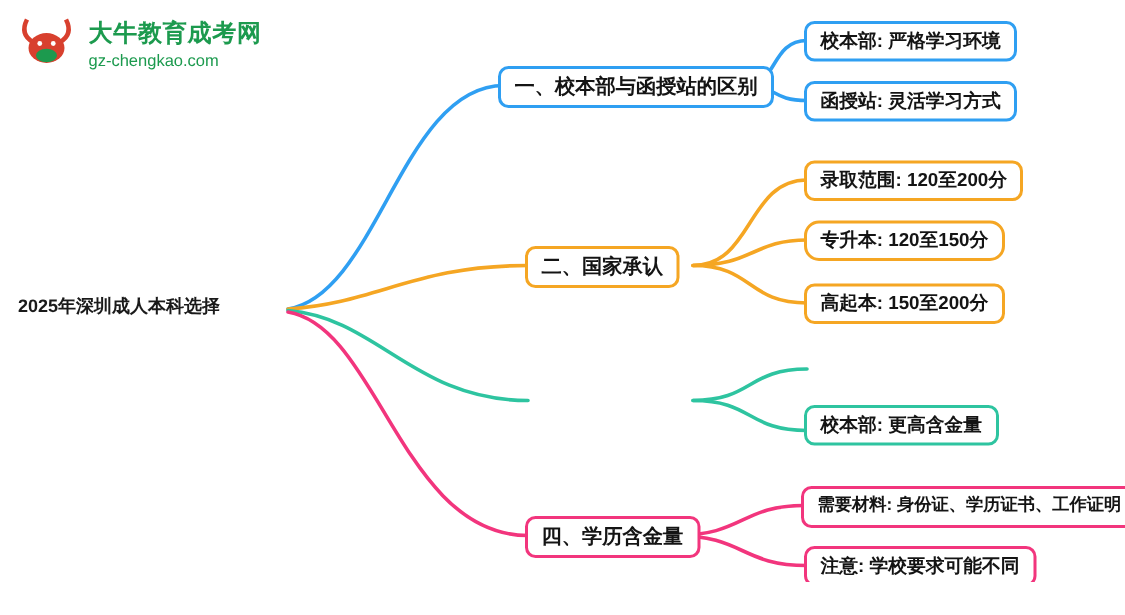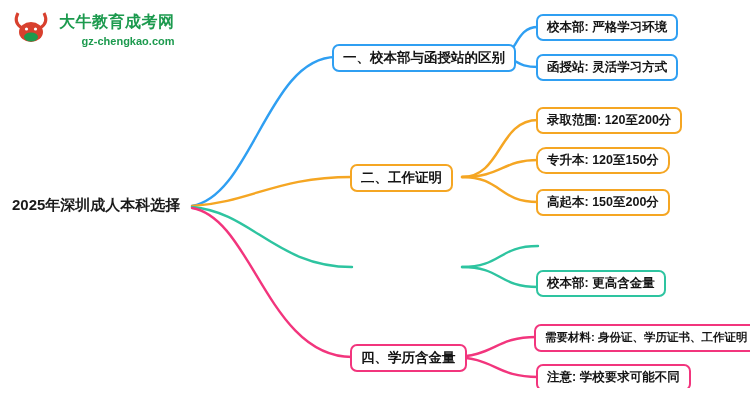--- a/index.html
+++ b/index.html
@@ -28,27 +28,27 @@
   #b1c1 { left:536px; top:54px;  }
   #b2c0 { left:536px; top:107px; }
   #b2c1 { left:536px; top:147px; }
   #b2c2 { left:536px; top:189px; }
   #b3c0 { left:536px; top:233px;margin-top:37px; }
   #b3c1 { left:536px; top:274px; }
   #b4c0 { left:534px; top:324px; }
   #b4c1 { left:536px; top:364px; }
 
   .root-label {
-    position:absolute; left:12px; top:196px; font-size:15px; font-weight:700;
+    position:absolute; left:12px; top:196px; font-size:12px; font-weight:700;
     color:#1a1a1a; white-space:nowrap;
   }
 
   .logo { position:absolute; left:10px; top:8px; display:flex; align-items:center; gap:7px; }
   .logo-title  { color:#1c9a4e; font-size:16px; font-weight:700; letter-spacing:0.5px; }
-  .logo-domain { color:#1c9a4e; font-size:11px; margin-top:2px; text-align:right;font-weight:bold; }
+  .logo-domain { color:#1c9a4e; font-size:11px; margin-top:2px; text-align:left; }
 </style>
 </head>
 <body>
 
 <div class="stage">
 
   <svg class="links" viewBox="0 0 750 410">
 
     <path d="M192,206 C252,196 268,57 336,57" stroke="#2f9ff2"></path>
     <path d="M498,57 C518,57 514,27 538,27" stroke="#2f9ff2"></path>
@@ -79,21 +79,21 @@
     </svg>
     <div>
       <div class="logo-title">大牛教育成考网</div>
       <div class="logo-domain">gz-chengkao.com</div>
     </div>
   </div>
 
   <div class="root-label">2025年深圳成人本科选择</div>
 
   <div class="node branch" id="b1" style="border-color: rgb(47, 159, 242);">一、校本部与函授站的区别</div>
-  <div class="node branch" id="b2" style="border-color: rgb(245, 166, 35);">二、工作证明</div>
+  <div class="node branch" id="b2" style="border-color: rgb(245, 166, 35);">二、国家承认</div>
   <div class="node branch" id="b4" style="border-color: rgb(242, 53, 125);">四、学历含金量</div>
 
   <div class="node leaf" id="b1c0" style="border-color: rgb(47, 159, 242);">校本部: 严格学习环境</div>
   <div class="node leaf" id="b1c1" style="border-color: rgb(47, 159, 242);">函授站: 灵活学习方式</div>
 
   <div class="node leaf" id="b2c0" style="border-color: rgb(245, 166, 35);">录取范围: 120至200分</div>
   <div class="node leaf" id="b2c1" style="border-color: rgb(245, 166, 35); border-radius: 10px;">专升本: 120至150分</div>
   <div class="node leaf" id="b2c2" style="border-color: rgb(245, 166, 35);">高起本: 150至200分</div>
 
   <div class="node leaf" id="b3c0" style="border-color: rgb(46, 196, 160);">校本部: 更高含金量</div>

